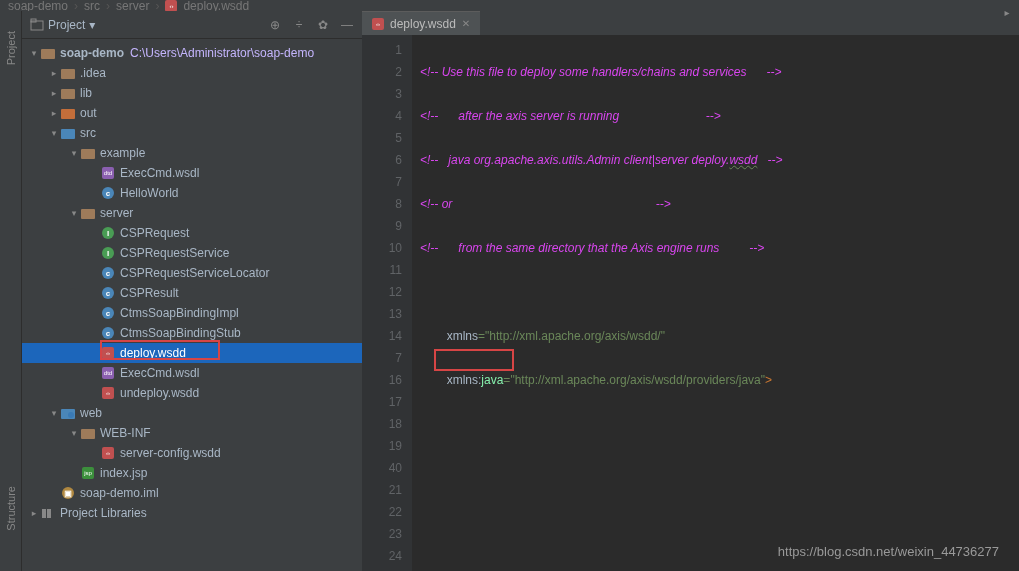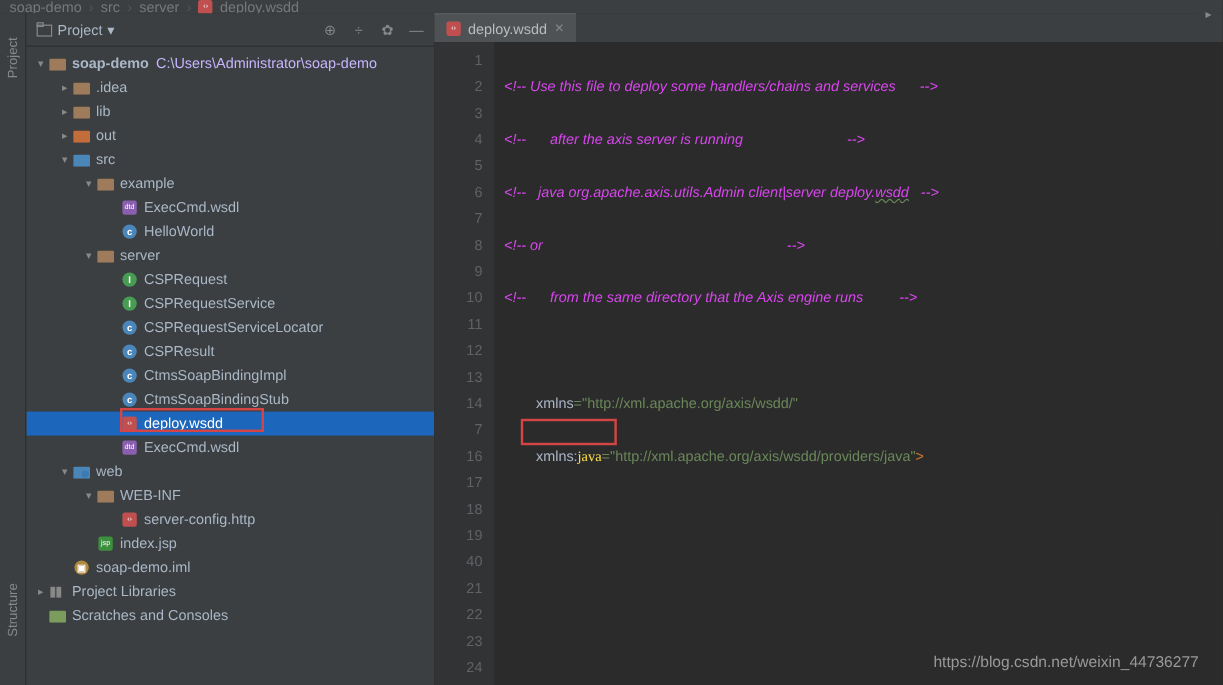--- a/index.html
+++ b/index.html
@@ -35,21 +35,21 @@
 .editor-area { flex:1; background:#2b2b2b; display:flex; flex-direction:column; }
 .etabs { height:28px; background:#3c3f41; display:flex; align-items:flex-end; }
 .etab { height:24px; background:#4e5254; padding:0 10px; display:flex; align-items:center; gap:6px; border-top:1px solid #5c5c5c; color:#bbb; }
 .etab .x { color:#888; font-size:10px; cursor:pointer; }
 .code { flex:1; display:flex; font-family:"Consolas","Courier New",monospace; font-size:13px; line-height:22px; }
 .gut { width:50px; background:#313335; color:#606366; text-align:right; padding-right:10px; padding-top:4px; }
 .gut div { height:22px; }
 .src { flex:1; padding-top:4px; padding-left:8px; white-space:pre; position:relative; }
 .src .ln { height:22px; }
 .cm { color:#d946ef;font-style:italic; }
-.kw { color:#fde047;font-family:Liberation Serif, serif; }
+.kw { color:#86efac; }
 .str { color:#6a8759; }
 .attr { color:#a9b7c6; }
 .tag { color:#cc7832; }
 .wavy { text-decoration:underline wavy #6a8759; text-decoration-thickness:1px; }
 .bulb { color:#d4a017; font-size:11px; }
 .wm { position:absolute; right:20px; bottom:12px; color:#999; font-size:13px; font-family:Arial; }
 .arrow-r { position:absolute; right:4px; top:4px; width:16px; height:16px; background:#3c3f41; color:#888; display:flex; align-items:center; justify-content:center; font-size:10px; }
 </style>
 </head>
 <body>
@@ -207,20 +207,26 @@
             <span class="f-box">‹›</span>
           </span>
           <span class="lbl">deploy.wsdd</span>
         </div>
       <div class="trow" style="padding-left:78px">
           <span class="fic">
             <span class="f-box f-pur">dtd</span>
           </span>
           <span class="lbl">ExecCmd.wsdl</span>
         </div>
+      <div class="trow" style="padding-left:78px">
+          <span class="fic">
+            <span class="f-box">‹›</span>
+          </span>
+          <span class="lbl">undeploy.wsdd</span>
+        </div>
       <div class="trow" style="padding-left:26px">
           <span class="chev">▾</span>
           <span class="fic">
             <svg width="14" height="12">
               <rect class="fld-blue" x="0" y="2" width="14" height="10" rx="1"></rect>
               <circle cx="10" cy="8" r="3" fill="#3a7ab5"></circle>
             </svg>
           </span>
           <span class="lbl">web</span>
         </div>
@@ -230,21 +236,21 @@
             <svg width="14" height="12">
               <rect class="fld" x="0" y="2" width="14" height="10" rx="1"></rect>
             </svg>
           </span>
           <span class="lbl">WEB-INF</span>
         </div>
       <div class="trow" style="padding-left:78px">
           <span class="fic">
             <span class="f-box">‹›</span>
           </span>
-          <span class="lbl">server-config.http</span>
+          <span class="lbl">server-config.wsdd</span>
         </div>
       <div class="trow" style="padding-left:58px">
           <span class="fic">
             <span class="f-box f-grn">jsp</span>
           </span>
           <span class="lbl">index.jsp</span>
         </div>
       <div class="trow" style="padding-left:38px">
           <span class="fic">
             <span class="c-ic c-y">▣</span>
@@ -253,28 +259,20 @@
         </div>
       <div class="trow" style="padding-left:6px">
           <span class="chev">▸</span>
           <span class="fic">
             <svg width="14" height="12">
               <rect fill="#888" x="1" y="2" width="4" height="9"></rect>
               <rect fill="#888" x="6" y="2" width="4" height="9"></rect>
             </svg>
           </span>
           <span class="lbl">Project Libraries</span>
-        </div>
-      <div class="trow" style="padding-left:18px">
-          <span class="fic">
-            <svg width="14" height="12">
-              <rect fill="#7a9c5c" x="0" y="2" width="14" height="10" rx="1"></rect>
-            </svg>
-          </span>
-          <span class="lbl">Scratches and Consoles</span>
         </div>
     </div>
   </div>
 
   <div class="editor-area">
     <div class="etabs">
       <div class="etab">
         <span class="f-box">‹›</span>
         <span>deploy.wsdd</span>
         <span class="x">✕</span>

